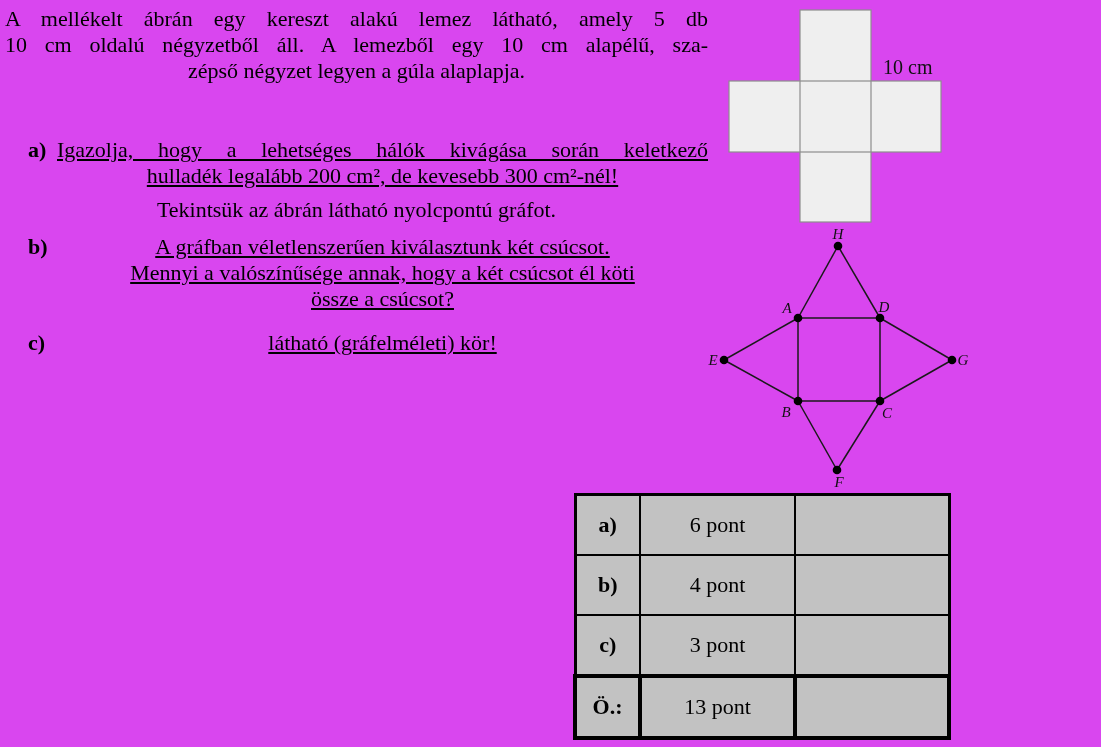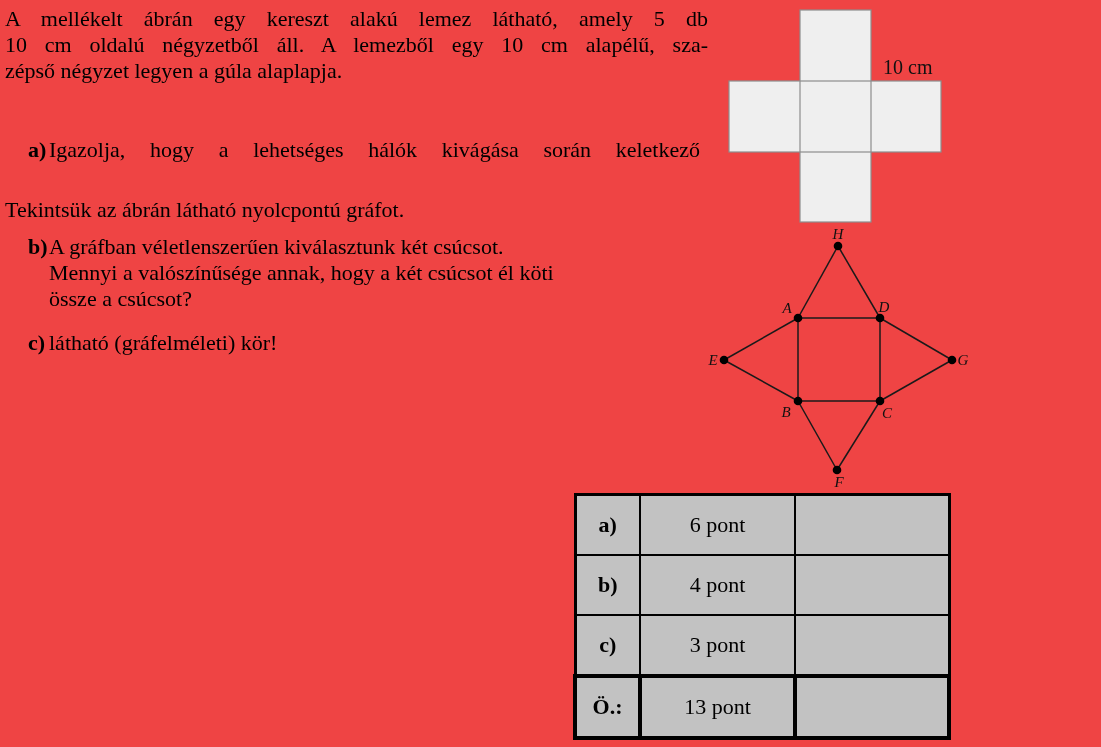--- a/index.html
+++ b/index.html
@@ -1,35 +1,35 @@
 <!DOCTYPE html>
 <html style="--cross-fill: #efefef; --cross-stroke: #8d8d8d; --cell-bg: #c2c2c2; --table-border: #000000;"><head>
 <meta charset="utf-8">
 <style>
   html, body { margin: 0; padding: 0; background: #ffffff; }
   .page {
     position: relative;
     width: 1101px;
     height: 747px;
-    background: #ef4444;
+    background: #d946ef;
     overflow: hidden;
     font-family: "Liberation Serif", "DejaVu Serif", serif;
     color: #000000;
   }
   
   .textcol { position: absolute; left: 5px; top: 0; width: 710px; }
   .para { position: absolute; left: 0; width: 703px; }
-  .line { height: 26px; line-height: 26px; font-size: 22px; white-space: normal; }
+  .line { height: 26px; line-height: 26px; font-size: 22px; white-space: normal; text-align: center; }
   .just { text-align: justify; text-align-last: justify; }
   .item { position: absolute; left: 23px; width: 685px; }
   .ilabel {
     position: absolute; left: 0; top: 0;
     font-weight: bold; font-size: 22px; line-height: 26px;
   }
-  .ilines { margin-left: 21px; width: 651px; }
+  .ilines { margin-left: 29px; width: 651px; text-decoration: underline; }
   
   .figure-svg { position: absolute; }
   .fillrect { fill: var(--cross-fill, #efefef); stroke: none; }
   .linerect { fill: none; stroke: var(--cross-stroke, #8d8d8d); stroke-width: 1.2; }
   .dim-label { font-family: "Liberation Serif", serif; font-size: 20px; fill: #111111; }
   .edge { stroke: #1a1a1a; stroke-width: 1.5; }
   .vertex { fill: #000000; }
   .vlabel {
     font-family: "Liberation Serif", "DejaVu Serif", serif;
     font-style: italic; font-size: 15px; fill: #111111;
@@ -63,20 +63,21 @@
     <div class="para" style="top:6px">
       <div class="line just">A mellékelt ábrán egy kereszt alakú lemez látható, amely 5 db</div>
       <div class="line just">10 cm oldalú négyzetből áll. A lemezből egy 10 cm alapélű, sza-</div>
       <div class="line">zépső négyzet legyen a gúla alaplapja.</div>
     </div>
 
     <div class="item" style="top:137px">
       <span class="ilabel">a)</span>
       <div class="ilines">
         <div class="line just">Igazolja, hogy a lehetséges hálók kivágása során keletkező</div>
+        <div class="line">hulladék legalább 200 cm², de kevesebb 300 cm²-nél!</div>
       </div>
     </div>
 
     <div class="para" style="top:197px">
       <div class="line">Tekintsük az ábrán látható nyolcpontú gráfot.</div>
     </div>
 
     <div class="item" style="top:234px">
       <span class="ilabel">b)</span>
       <div class="ilines">

